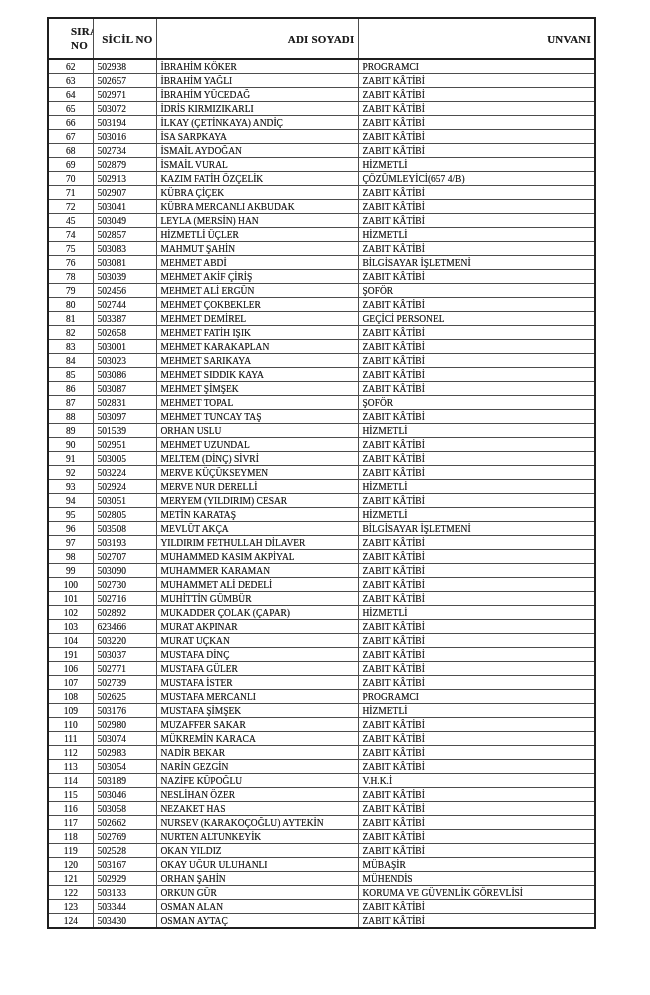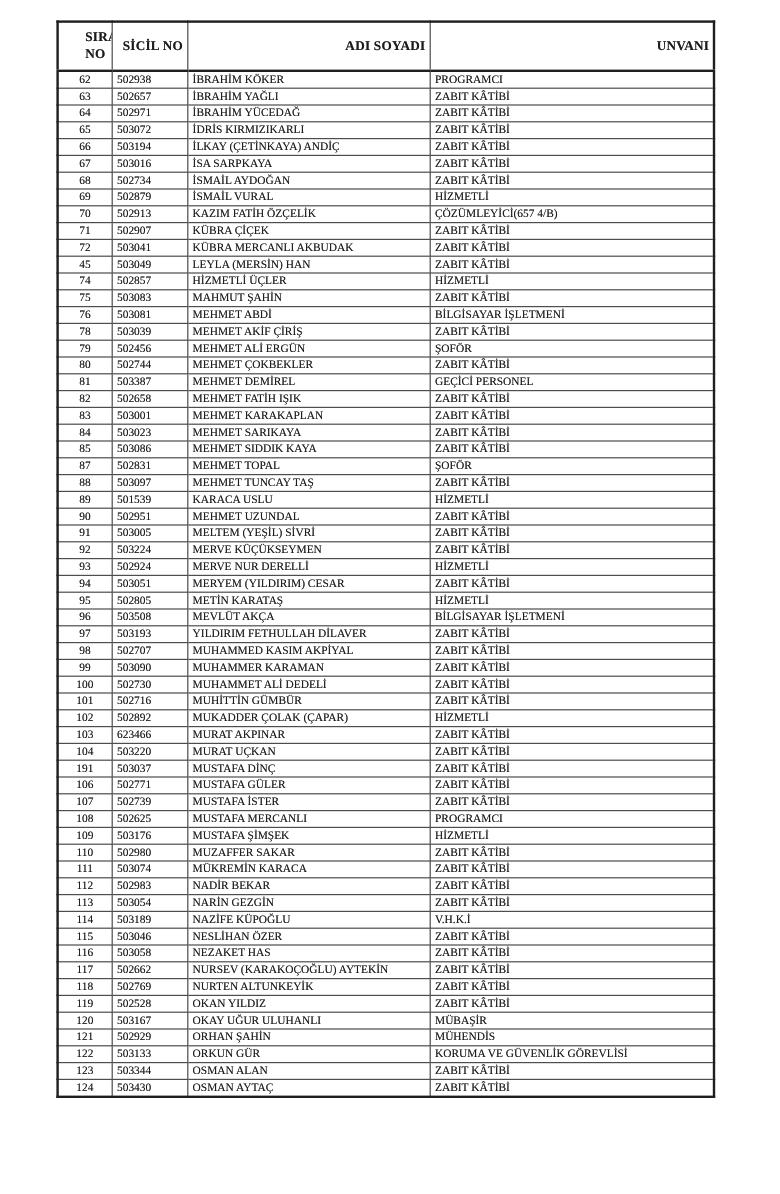--- a/index.html
+++ b/index.html
@@ -185,47 +185,53 @@
           <td class="c2">MEHMET SARIKAYA</td>
           <td class="c3">ZABIT KÂTİBİ</td>
         </tr>
         <tr>
           <td class="c0">85</td>
           <td class="c1">503086</td>
           <td class="c2">MEHMET SIDDIK KAYA</td>
           <td class="c3">ZABIT KÂTİBİ</td>
         </tr>
         <tr>
+          <td class="c0">86</td>
+          <td class="c1">503087</td>
+          <td class="c2">MEHMET ŞİMŞEK</td>
+          <td class="c3">ZABIT KÂTİBİ</td>
+        </tr>
+        <tr>
           <td class="c0">87</td>
           <td class="c1">502831</td>
           <td class="c2">MEHMET TOPAL</td>
           <td class="c3">ŞOFÖR</td>
         </tr>
         <tr>
           <td class="c0">88</td>
           <td class="c1">503097</td>
           <td class="c2">MEHMET TUNCAY TAŞ</td>
           <td class="c3">ZABIT KÂTİBİ</td>
         </tr>
         <tr>
           <td class="c0">89</td>
           <td class="c1">501539</td>
-          <td class="c2">KARACA USLU</td>
+          <td class="c2">ORHAN USLU</td>
           <td class="c3">HİZMETLİ</td>
         </tr>
         <tr>
           <td class="c0">90</td>
           <td class="c1">502951</td>
           <td class="c2">MEHMET UZUNDAL</td>
           <td class="c3">ZABIT KÂTİBİ</td>
         </tr>
         <tr>
           <td class="c0">91</td>
           <td class="c1">503005</td>
-          <td class="c2">MELTEM (YEŞİL) SİVRİ</td>
+          <td class="c2">MELTEM (DİNÇ) SİVRİ</td>
           <td class="c3">ZABIT KÂTİBİ</td>
         </tr>
         <tr>
           <td class="c0">92</td>
           <td class="c1">503224</td>
           <td class="c2">MERVE KÜÇÜKSEYMEN</td>
           <td class="c3">ZABIT KÂTİBİ</td>
         </tr>
         <tr>
           <td class="c0">93</td>

